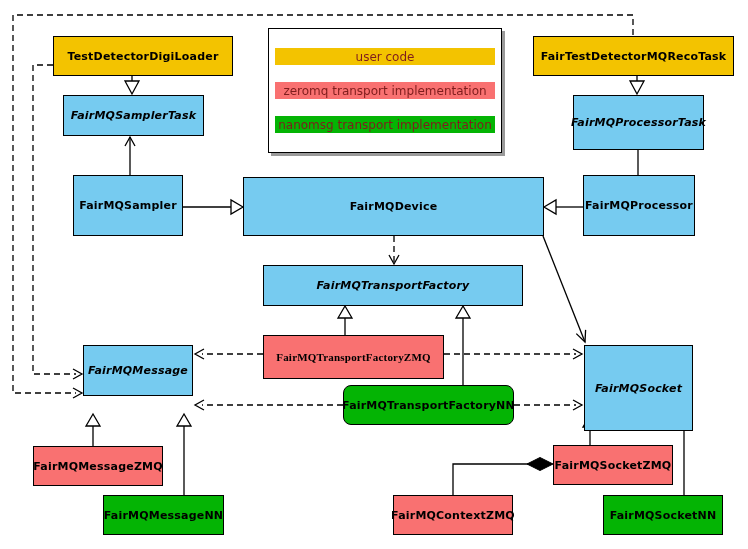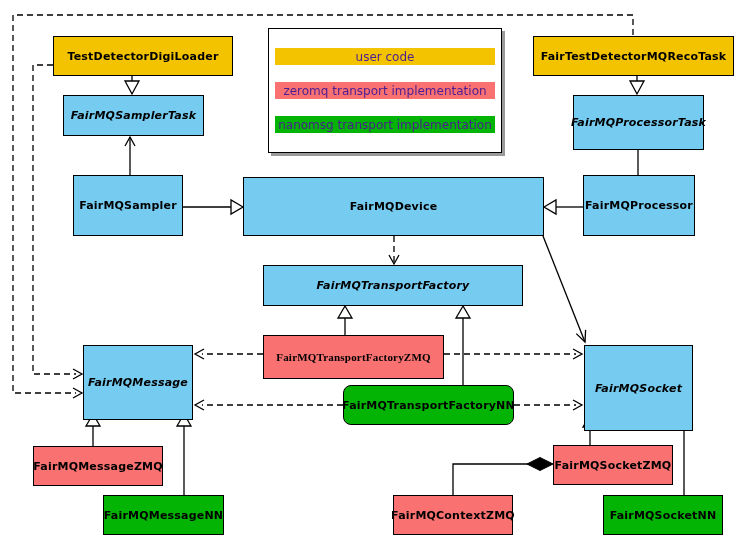--- a/index.html
+++ b/index.html
@@ -30,21 +30,21 @@
   .node.abstract{font-style:italic;}
   .legend{
     position:absolute;z-index:2;left:268px;top:28px;width:234px;height:125px;
     box-sizing:border-box;background:#fff;border:1.4px solid #000;
     box-shadow:3px 3px 0 #9a9a9a;
     display:flex;flex-direction:column;justify-content:space-evenly;
     padding:2px 6px;
   }
   .legend-swatch{
     height:17px;display:flex;align-items:center;justify-content:center;
-    font-size:12px;color:#4c1d95;white-space:nowrap;
+    font-size:12px;color:#7f1d1d;white-space:nowrap;
   }
   .legend-swatch.sw-user-code{background:var(--user-code);}
   .legend-swatch.sw-framework{background:var(--framework);}
   .legend-swatch.sw-zeromq{background:var(--zeromq);}
   .legend-swatch.sw-nanomsg{background:var(--nanomsg);}
   .solidline{stroke:#000;stroke-width:1.3;fill:none;}
   .dashline{stroke:#000;stroke-width:1.3;fill:none;stroke-dasharray:6 4;}
   .vhead{stroke:#000;stroke-width:1.3;fill:none;}
   .tri{stroke:#000;stroke-width:1.3;fill:#fff;}
   .diamond{stroke:#000;stroke-width:1;fill:#000;}
@@ -173,21 +173,21 @@
     </div>
   <div class="node cat-framework abstract" style="left:263px;top:265px;width:260px;height:41px;">
       <span>FairMQTransportFactory</span>
     </div>
   <div class="node cat-zeromq" style="left:263px;top:335px;width:181px;height:44px;font-family:Liberation Serif, serif;">
       <span>FairMQTransportFactoryZMQ</span>
     </div>
   <div class="node cat-nanomsg" style="left:343px;top:385px;width:171px;height:40px;border-radius:8px;">
       <span>FairMQTransportFactoryNN</span>
     </div>
-  <div class="node cat-framework abstract" style="left:83px;top:345px;width:110px;height:75px;">
+  <div class="node cat-framework abstract" style="left:83px;top:345px;width:110px;height:51px;">
       <span>FairMQMessage</span>
     </div>
   <div class="node cat-framework abstract" style="left:584px;top:345px;width:109px;height:86px;">
       <span>FairMQSocket</span>
     </div>
   <div class="node cat-zeromq" style="left:33px;top:446px;width:130px;height:40px;">
       <span>FairMQMessageZMQ</span>
     </div>
   <div class="node cat-nanomsg" style="left:103px;top:495px;width:121px;height:40px;">
       <span>FairMQMessageNN</span>

